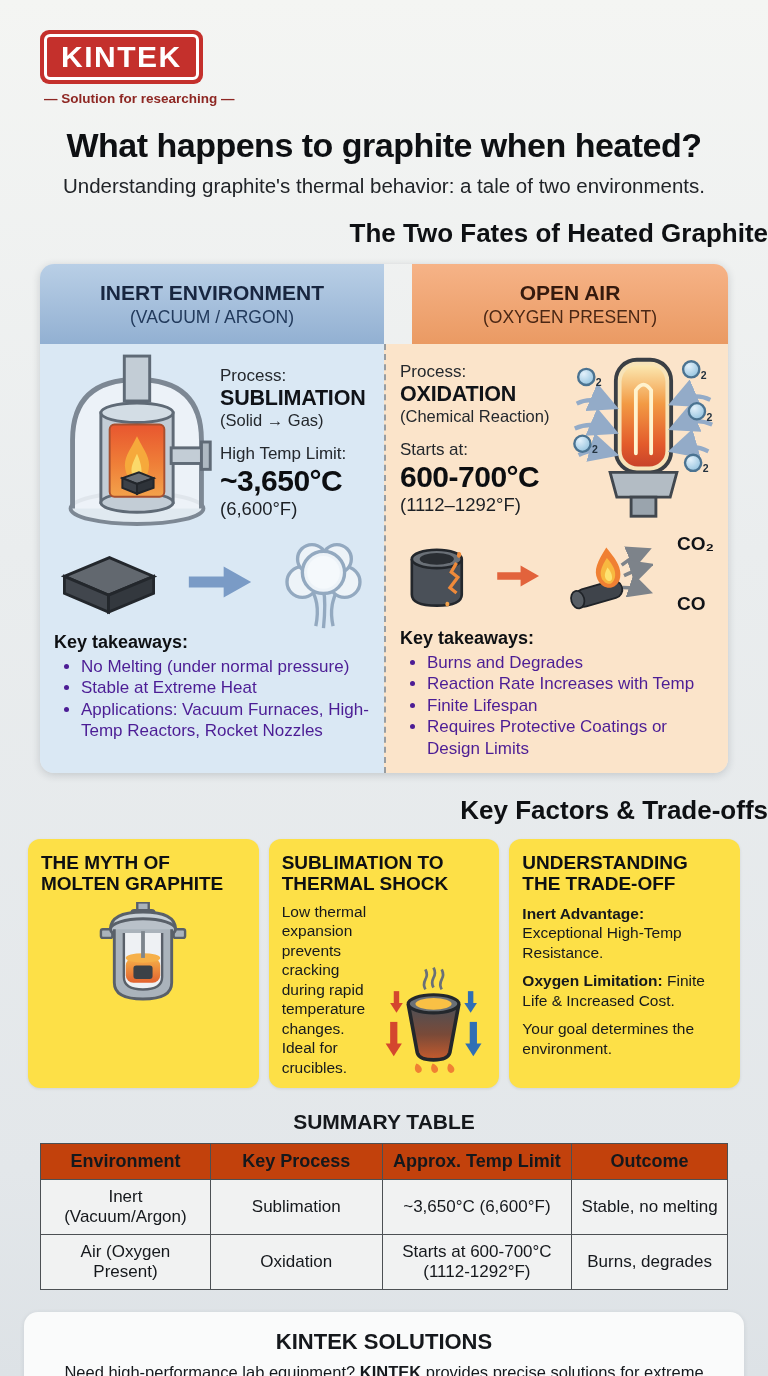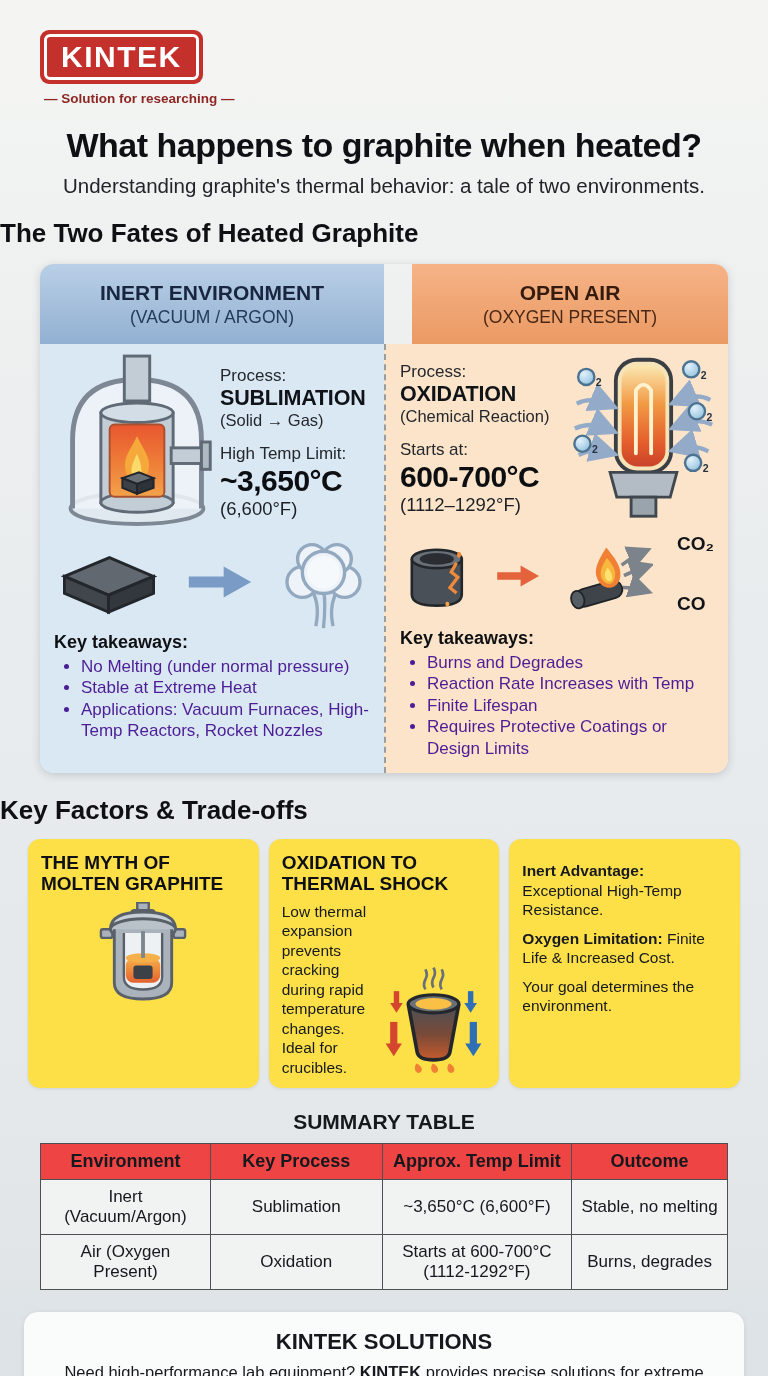--- a/index.html
+++ b/index.html
@@ -14,21 +14,21 @@
   
   .logo-wrap { margin-left:40px; }
   .logo-box { display:inline-block; background:#c4302c; border-radius:9px; padding:4px; }
   .logo-inner { display:block; border:3px solid #ffffff; border-radius:6px; padding:3px 14px;
     color:#fff; font-weight:800; font-size:30px; letter-spacing:1.5px; }
   .tagline { margin-top:7px; margin-left:4px; color:#8e2723; font-size:13.5px; font-weight:600; }
 
   
   .h1 { text-align:center; margin-top:20px; font-size:34px; font-weight:800; letter-spacing:-.5px; color:#0e1013; }
   .subtitle { text-align:center; margin-top:9px; font-size:20.5px; color:#212428; }
-  .section-title { text-align:left; margin-top:20px; font-size:26px; font-weight:800; color:#0e1013; }
+  .section-title { text-align:right; margin-top:20px; font-size:26px; font-weight:800; color:#0e1013; }
 
   
   .panel { margin:15px 40px 0; border-radius:14px; overflow:hidden;
     display:grid; grid-template-columns:344px 344px; grid-template-rows:80px auto;
     box-shadow:0 2px 8px rgba(30,40,50,.18); }
   .ph { display:flex; flex-direction:column; justify-content:center; align-items:center; }
   .ph-left { background:linear-gradient(180deg,#b9cfe6,#92b0d2); }
   .ph-right { background:linear-gradient(180deg,#f6b habit,#ea9a63); background:linear-gradient(180deg,#f6b387,#ea9a63);margin-left:28px; }
   .ph-title { font-size:21px; font-weight:800; color:#182640;text-align:right; }
   .ph-right .ph-title { color:#351a0e; }
@@ -65,21 +65,21 @@
   .card1 .card-text { width:53%; }
   .card2 .card-text { width:56%; }
   .card-icon { flex:1; display:flex; align-items:flex-end; justify-content:center; }
   .card p.tri { font-size:15.5px; line-height:1.26; margin-top:9px; color:#16191d; }
   .bold { font-weight:800; }
 
   
   .tbl-title { text-align:center; margin-top:22px; font-size:21px; font-weight:800; }
   table.sum { width:688px; margin:9px auto 0; border-collapse:collapse; background:#f1f2f2; }
   table.sum th, table.sum td { border:1.6px solid #4c5054; text-align:center; padding:7px 6px; }
-  table.sum th { background:#ef4444; font-size:18px; font-weight:800; height:24px; }
+  table.sum th { background:#c2410c; font-size:18px; font-weight:800; height:24px; }
   table.sum td { font-size:17px; height:46px; }
 
   
   .footer-card { margin:22px 24px 0; background:#fafbfb; border-radius:14px; padding:17px 30px 20px;
     box-shadow:0 1px 5px rgba(30,40,50,.10); }
   .fc-title { text-align:center; font-size:22px; font-weight:700; }
   .fc-body { text-align:center; font-size:16.5px; line-height:1.32; margin-top:7px; color:#16191d; }
 
   svg { display:block; }
 </style>
@@ -296,21 +296,21 @@
             <rect x="28" y="58" width="36" height="26" rx="8" fill="url(#gLiq)"></rect>
             <ellipse cx="46" cy="58" rx="18" ry="5" fill="#f6b049"></ellipse>
             <rect x="36" y="66" width="20" height="14" rx="3" fill="#3c4147"></rect>
             <rect x="44" y="30" width="4" height="28" fill="#7d858d"></rect>
           </svg>
         </div>
       </div>
     </div>
     <div class="card card2">
       <div class="card-title">
-        <span>OXIDATION TO</span><br>
+        <span>SUBLIMATION TO</span><br>
         <span>THERMAL SHOCK</span>
       </div>
       <div class="card-flex">
         <div class="card-text">Low thermal expansion prevents cracking during rapid temperature changes. Ideal for crucibles.</div>
         <div class="card-icon">
           <svg width="104" height="112" viewBox="0 0 115 122">
             <defs>
               <linearGradient id="gCup" x1="0" y1="0" x2="0" y2="1">
                 <stop offset="0" stop-color="#4a5058"></stop>
                   <stop offset="55%" stop-color="#7a4a38"></stop>
@@ -334,20 +334,24 @@
             <g>
               <path d="M38 108 C34 114 38 120 42 118 C46 116 44 110 38 108" fill="#f08033"></path>
               <path d="M56 108 C52 114 56 120 60 118 C64 116 62 110 56 108" fill="#f08033"></path>
               <path d="M74 108 C70 114 74 120 78 118 C82 116 80 110 74 108" fill="#f08033"></path>
             </g>
           </svg>
         </div>
       </div>
     </div>
     <div class="card card3">
+      <div class="card-title">
+        <span>UNDERSTANDING</span><br>
+        <span>THE TRADE-OFF</span>
+      </div>
       <p class="tri">
         <span class="bold">Inert Advantage:</span><span> Exceptional High-Temp Resistance.</span>
       </p>
       <p class="tri">
         <span class="bold">Oxygen Limitation:</span><span> Finite Life &amp; Increased Cost.</span>
       </p>
       <p class="tri">Your goal determines the environment.</p>
     </div>
   </div>
 

